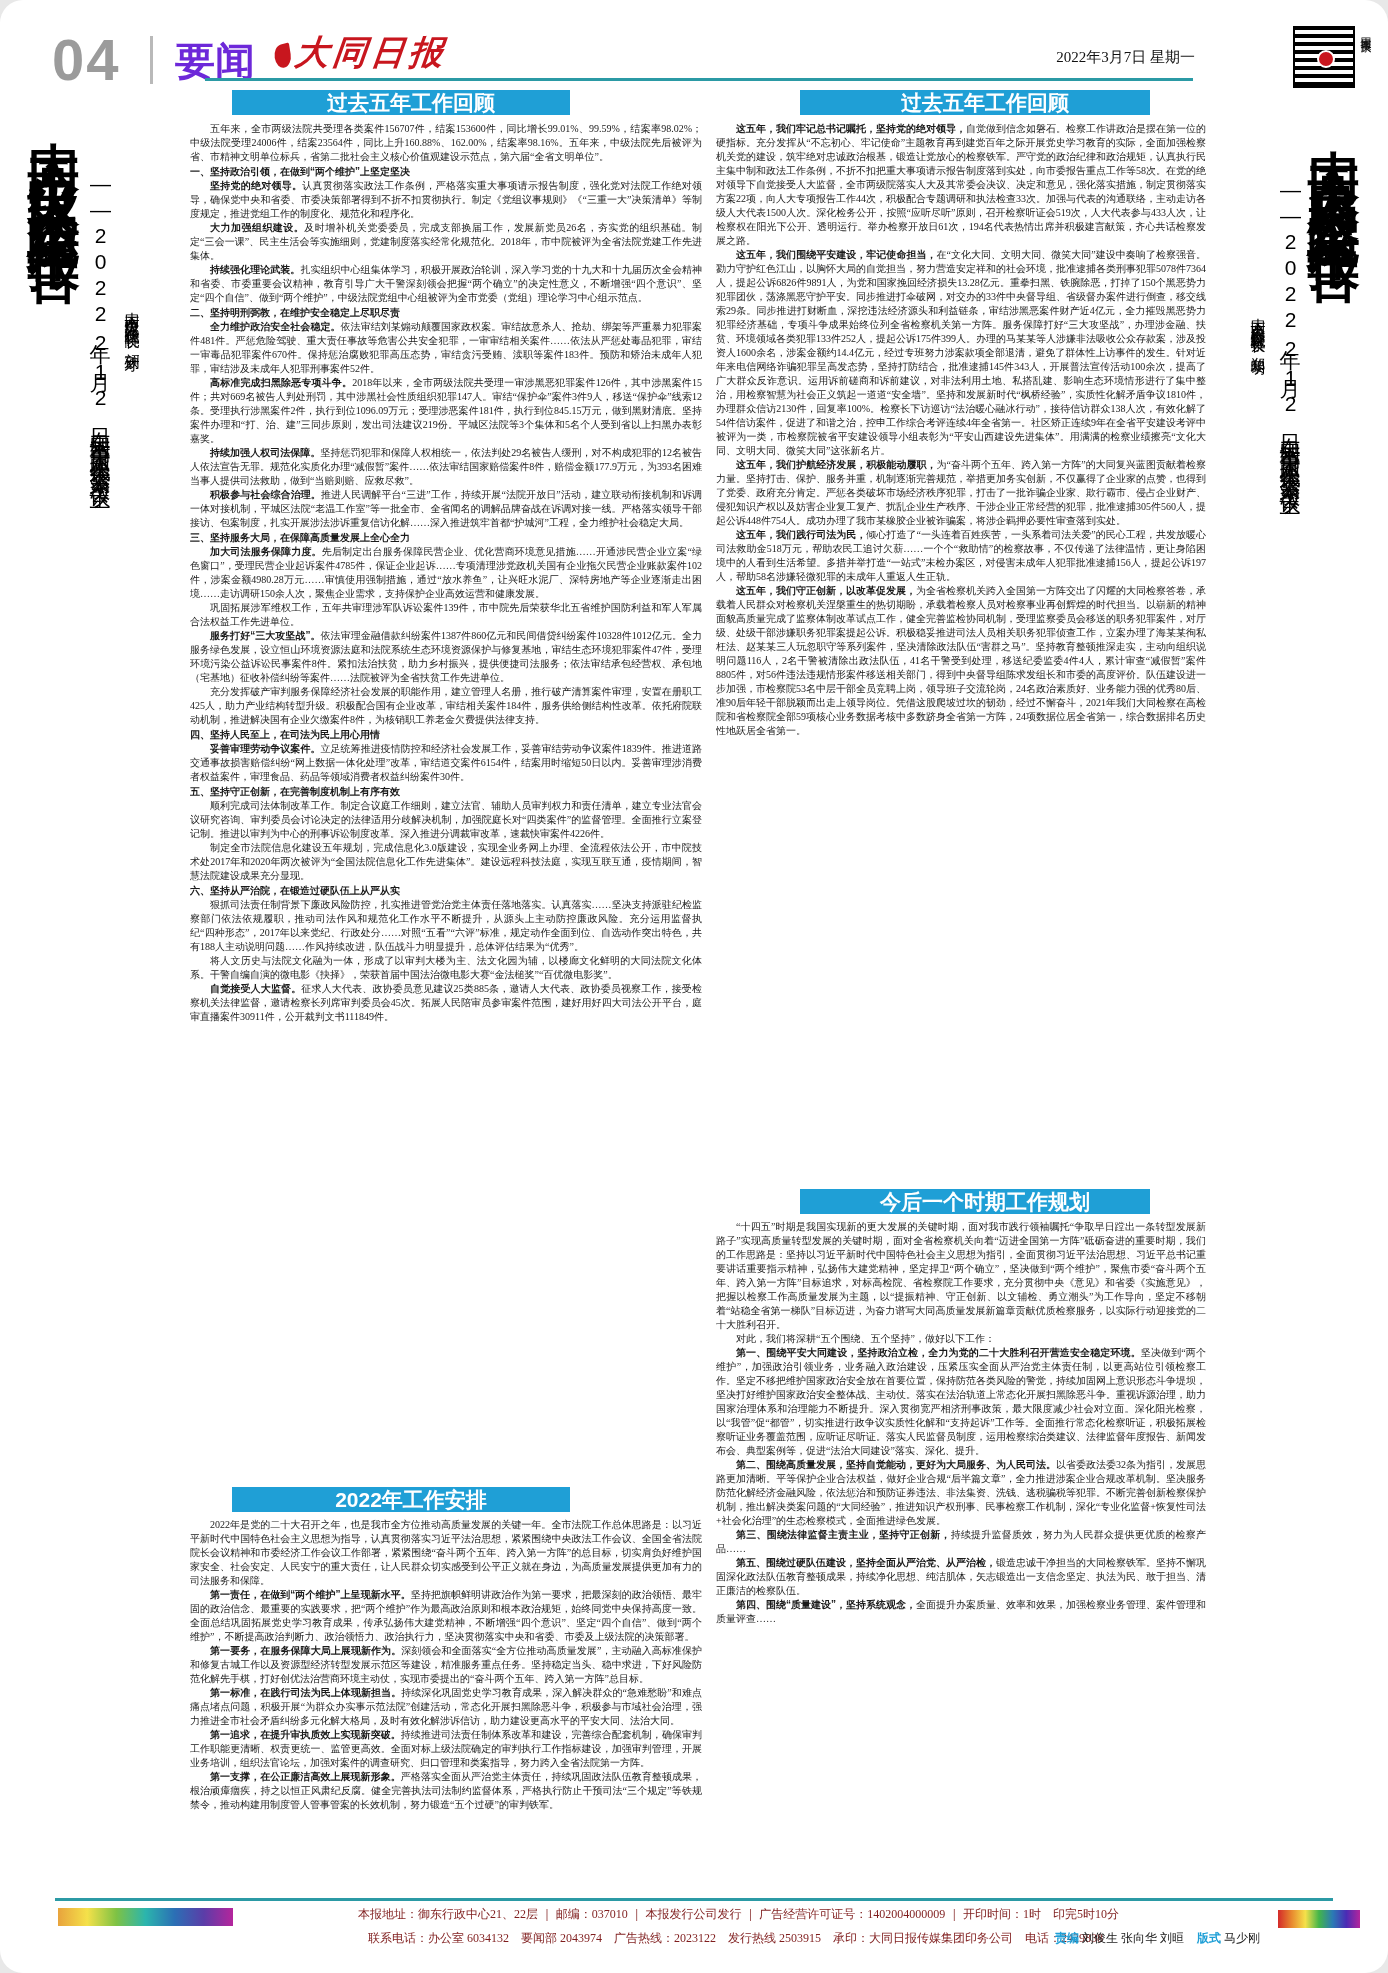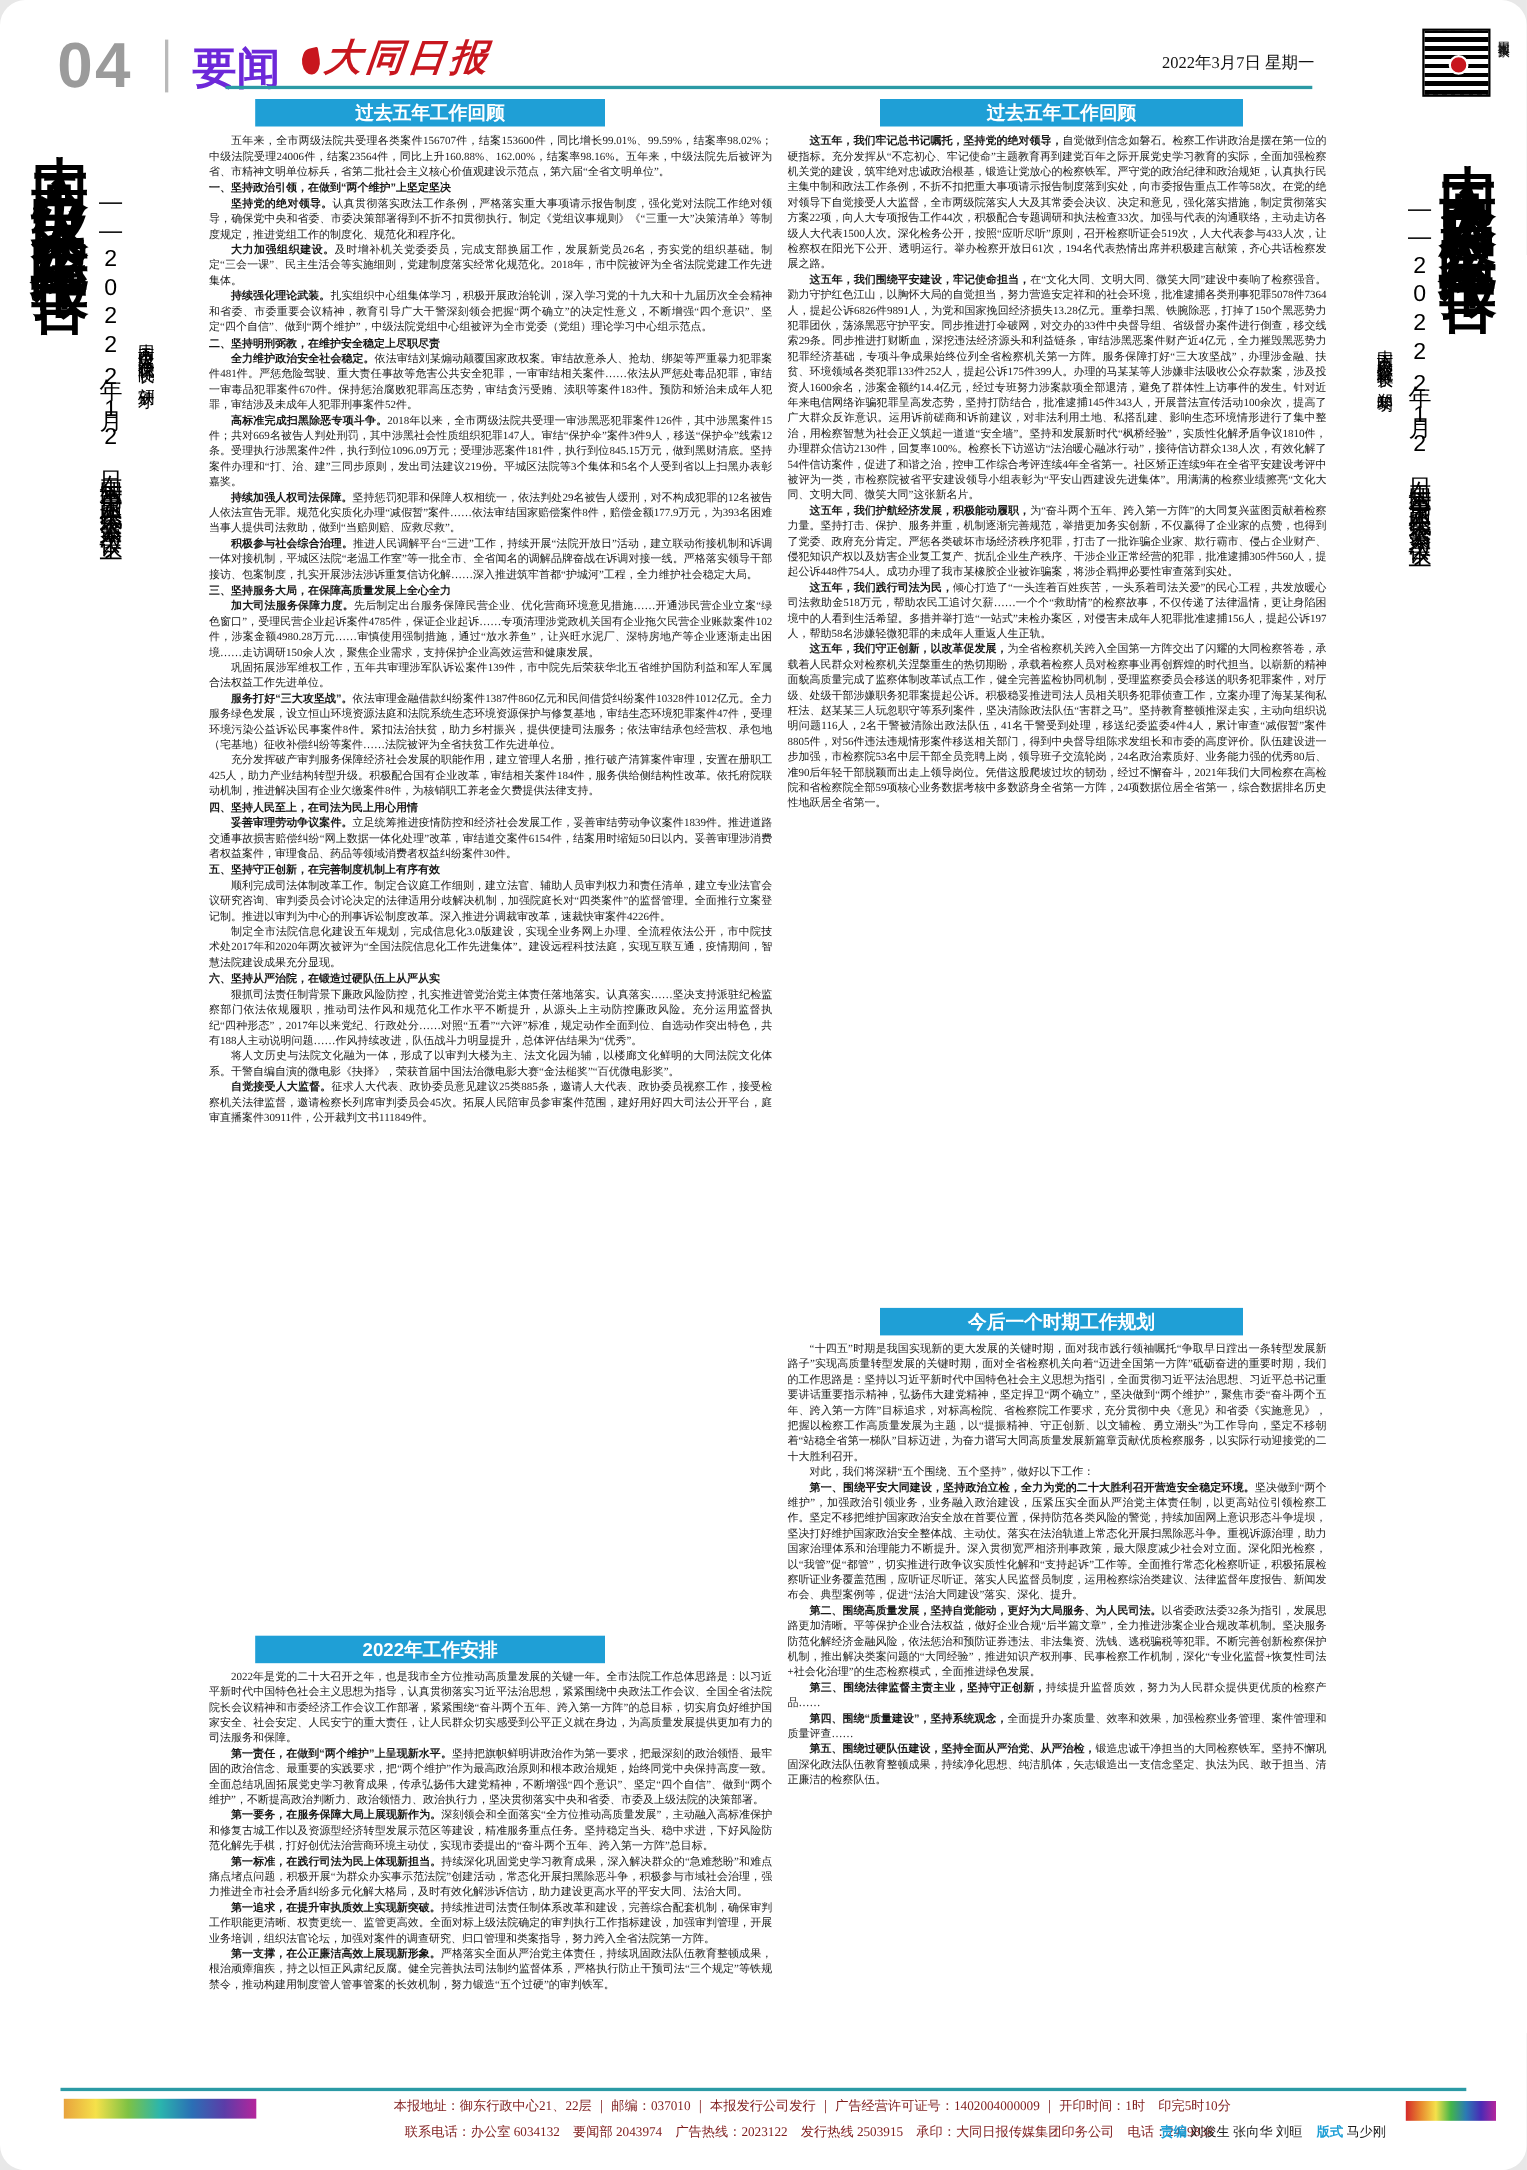--- a/index.html
+++ b/index.html
@@ -27,21 +27,21 @@
       font-size:11px;letter-spacing:1px;color:#111;}
   
   .vcol{position:absolute;writing-mode:vertical-rl;text-orientation:upright;}
   .vtitle{font-family:"Liberation Sans",sans-serif;font-weight:bold;font-size:52px;
       letter-spacing:9px;color:#000;line-height:1;}
   .vtitle .suffix{font-size:25px;letter-spacing:3px;}
   .vsub{font-family:"Liberation Sans",sans-serif;font-size:21px;letter-spacing:3px;color:#000;}
   .vby{font-size:15px;letter-spacing:2px;color:#000;}
   
   .bar{position:absolute;height:25px;background:#1f9fd6;color:#fff;text-align:center;
-      font-family:"Liberation Sans",sans-serif;font-weight:bold;font-size:17px;line-height:25px;}
+      font-family:"Liberation Sans",sans-serif;font-weight:bold;font-size:21px;line-height:25px;padding-left:20px;}
   
   .flow{position:absolute;overflow:hidden;font-size:10px;line-height:14px;text-align:justify;}
   .flow p{margin:0;}
   .flow p.pt{text-indent:2em;}
   .flow p.ph{font-weight:bold;font-family:"Liberation Sans",sans-serif;text-indent:0;margin-top:1px;}
   .flow b{font-family:"Liberation Sans",sans-serif;}
   
   .ft-rule{position:absolute;left:55px;top:1898px;width:1278px;height:3px;background:#2b9aa5;}
   .rainbow{position:absolute;height:18px;}
   .rb-l{left:58px;top:1908px;width:175px;
@@ -125,22 +125,22 @@
       <p class="pt"><b>这五年，我们护航经济发展，积极能动履职，</b>为“奋斗两个五年、跨入第一方阵”的大同复兴蓝图贡献着检察力量。坚持打击、保护、服务并重，机制逐渐完善规范，举措更加务实创新，不仅赢得了企业家的点赞，也得到了党委、政府充分肯定。严惩各类破坏市场经济秩序犯罪，打击了一批诈骗企业家、欺行霸市、侵占企业财产、侵犯知识产权以及妨害企业复工复产、扰乱企业生产秩序、干涉企业正常经营的犯罪，批准逮捕305件560人，提起公诉448件754人。成功办理了我市某橡胶企业被诈骗案，将涉企羁押必要性审查落到实处。</p>
       <p class="pt"><b>这五年，我们践行司法为民，</b>倾心打造了“一头连着百姓疾苦，一头系着司法关爱”的民心工程，共发放暖心司法救助金518万元，帮助农民工追讨欠薪……一个个“救助情”的检察故事，不仅传递了法律温情，更让身陷困境中的人看到生活希望。多措并举打造“一站式”未检办案区，对侵害未成年人犯罪批准逮捕156人，提起公诉197人，帮助58名涉嫌轻微犯罪的未成年人重返人生正轨。</p>
       <p class="pt"><b>这五年，我们守正创新，以改革促发展，</b>为全省检察机关跨入全国第一方阵交出了闪耀的大同检察答卷，承载着人民群众对检察机关涅槃重生的热切期盼，承载着检察人员对检察事业再创辉煌的时代担当。以崭新的精神面貌高质量完成了监察体制改革试点工作，健全完善监检协同机制，受理监察委员会移送的职务犯罪案件，对厅级、处级干部涉嫌职务犯罪案提起公诉。积极稳妥推进司法人员相关职务犯罪侦查工作，立案办理了海某某徇私枉法、赵某某三人玩忽职守等系列案件，坚决清除政法队伍“害群之马”。坚持教育整顿推深走实，主动向组织说明问题116人，2名干警被清除出政法队伍，41名干警受到处理，移送纪委监委4件4人，累计审查“减假暂”案件8805件，对56件违法违规情形案件移送相关部门，得到中央督导组陈求发组长和市委的高度评价。队伍建设进一步加强，市检察院53名中层干部全员竞聘上岗，领导班子交流轮岗，24名政治素质好、业务能力强的优秀80后、准90后年轻干部脱颖而出走上领导岗位。凭借这股爬坡过坎的韧劲，经过不懈奋斗，2021年我们大同检察在高检院和省检察院全部59项核心业务数据考核中多数跻身全省第一方阵，24项数据位居全省第一，综合数据排名历史性地跃居全省第一。</p>
     </div>
   <div class="flow" style="left:716px;top:1220px;width:490px;height:668px;">
       <p class="pt">“十四五”时期是我国实现新的更大发展的关键时期，面对我市践行领袖嘱托“争取早日蹚出一条转型发展新路子”实现高质量转型发展的关键时期，面对全省检察机关向着“迈进全国第一方阵”砥砺奋进的重要时期，我们的工作思路是：坚持以习近平新时代中国特色社会主义思想为指引，全面贯彻习近平法治思想、习近平总书记重要讲话重要指示精神，弘扬伟大建党精神，坚定捍卫“两个确立”，坚决做到“两个维护”，聚焦市委“奋斗两个五年、跨入第一方阵”目标追求，对标高检院、省检察院工作要求，充分贯彻中央《意见》和省委《实施意见》，把握以检察工作高质量发展为主题，以“提振精神、守正创新、以文辅检、勇立潮头”为工作导向，坚定不移朝着“站稳全省第一梯队”目标迈进，为奋力谱写大同高质量发展新篇章贡献优质检察服务，以实际行动迎接党的二十大胜利召开。</p>
       <p class="pt">对此，我们将深耕“五个围绕、五个坚持”，做好以下工作：</p>
       <p class="pt"><b>第一、围绕平安大同建设，坚持政治立检，全力为党的二十大胜利召开营造安全稳定环境。</b>坚决做到“两个维护”，加强政治引领业务，业务融入政治建设，压紧压实全面从严治党主体责任制，以更高站位引领检察工作。坚定不移把维护国家政治安全放在首要位置，保持防范各类风险的警觉，持续加固网上意识形态斗争堤坝，坚决打好维护国家政治安全整体战、主动仗。落实在法治轨道上常态化开展扫黑除恶斗争。重视诉源治理，助力国家治理体系和治理能力不断提升。深入贯彻宽严相济刑事政策，最大限度减少社会对立面。深化阳光检察，以“我管”促“都管”，切实推进行政争议实质性化解和“支持起诉”工作等。全面推行常态化检察听证，积极拓展检察听证业务覆盖范围，应听证尽听证。落实人民监督员制度，运用检察综治类建议、法律监督年度报告、新闻发布会、典型案例等，促进“法治大同建设”落实、深化、提升。</p>
       <p class="pt"><b>第二、围绕高质量发展，坚持自觉能动，更好为大局服务、为人民司法。</b>以省委政法委32条为指引，发展思路更加清晰。平等保护企业合法权益，做好企业合规“后半篇文章”，全力推进涉案企业合规改革机制。坚决服务防范化解经济金融风险，依法惩治和预防证券违法、非法集资、洗钱、逃税骗税等犯罪。不断完善创新检察保护机制，推出解决类案问题的“大同经验”，推进知识产权刑事、民事检察工作机制，深化“专业化监督+恢复性司法+社会化治理”的生态检察模式，全面推进绿色发展。</p>
       <p class="pt"><b>第三、围绕法律监督主责主业，坚持守正创新，</b>持续提升监督质效，努力为人民群众提供更优质的检察产品……</p>
+      <p class="pt"><b>第五、围绕过硬队伍建设，坚持全面从严治党、从严治检，</b>锻造忠诚干净担当的大同检察铁军。坚持不懈巩固深化政法队伍教育整顿成果，持续净化思想、纯洁肌体，矢志锻造出一支信念坚定、执法为民、敢于担当、清正廉洁的检察队伍。</p>
       <p class="pt"><b>第四、围绕“质量建设”，坚持系统观念，</b>全面提升办案质量、效率和效果，加强检察业务管理、案件管理和质量评查……</p>
-      <p class="pt"><b>第五、围绕过硬队伍建设，坚持全面从严治党、从严治检，</b>锻造忠诚干净担当的大同检察铁军。坚持不懈巩固深化政法队伍教育整顿成果，持续净化思想、纯洁肌体，矢志锻造出一支信念坚定、执法为民、敢于担当、清正廉洁的检察队伍。</p>
     </div>
 
   <div class="ft-rule"></div>
   <div class="rainbow rb-l"></div>
   <div class="rainbow rb-r"></div>
   <div class="ft-line ft1">本报地址：御东行政中心21、22层 ｜ 邮编：037010 ｜ 本报发行公司发行 ｜ 广告经营许可证号：1402004000009 ｜ 开印时间：1时　印完5时10分</div>
   <div class="ft-line ft2">联系电话：办公室 6034132　要闻部 2043974　广告热线：2023122　发行热线 2503915　承印：大同日报传媒集团印务公司　电话：2429838</div>
   <div class="credits">
     <span class="lab">责编</span>
     <span>刘俊生 张向华 刘晅</span>

